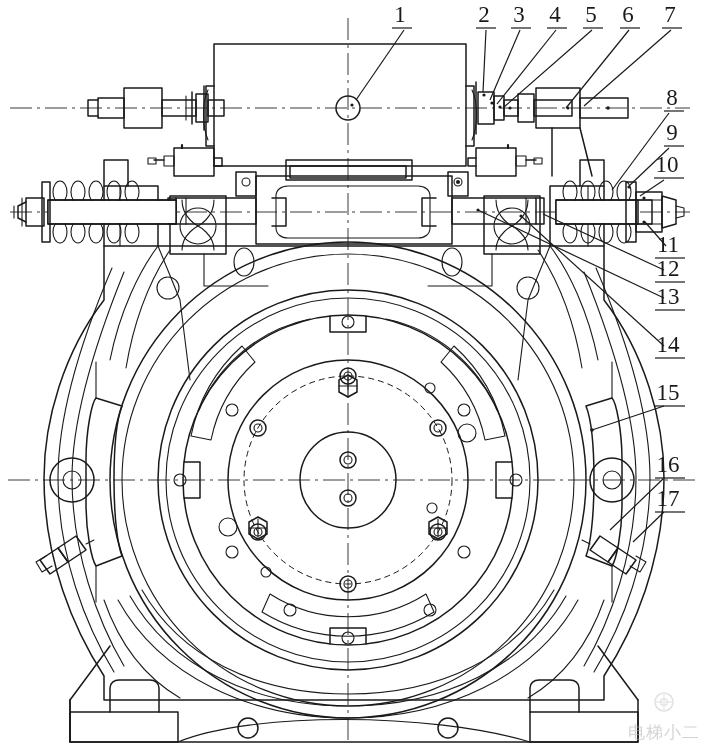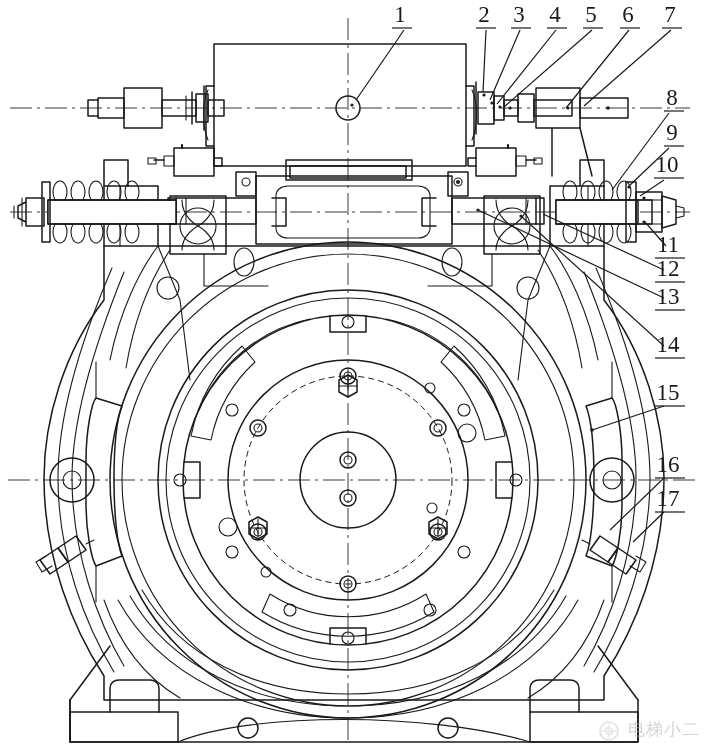--- a/index.html
+++ b/index.html
@@ -24,23 +24,25 @@
     top: 0;
     width: 708px;
     height: 754px;
     display: block;
   }
   .wm {
     position: absolute;
     right: 8px;
     bottom: 10px;
     display: flex;
+    align-items: center;
     gap: 6px;
     opacity: 0.62;
     user-select: none;
+    flex-direction: column;
   }
   .wm-mark {
     width: 26px;
     height: 26px;
     flex: 0 0 26px;
   }
   .wm-text {
     font-family: "DejaVu Sans", sans-serif;
     font-size: 17px;
     letter-spacing: 1px;

